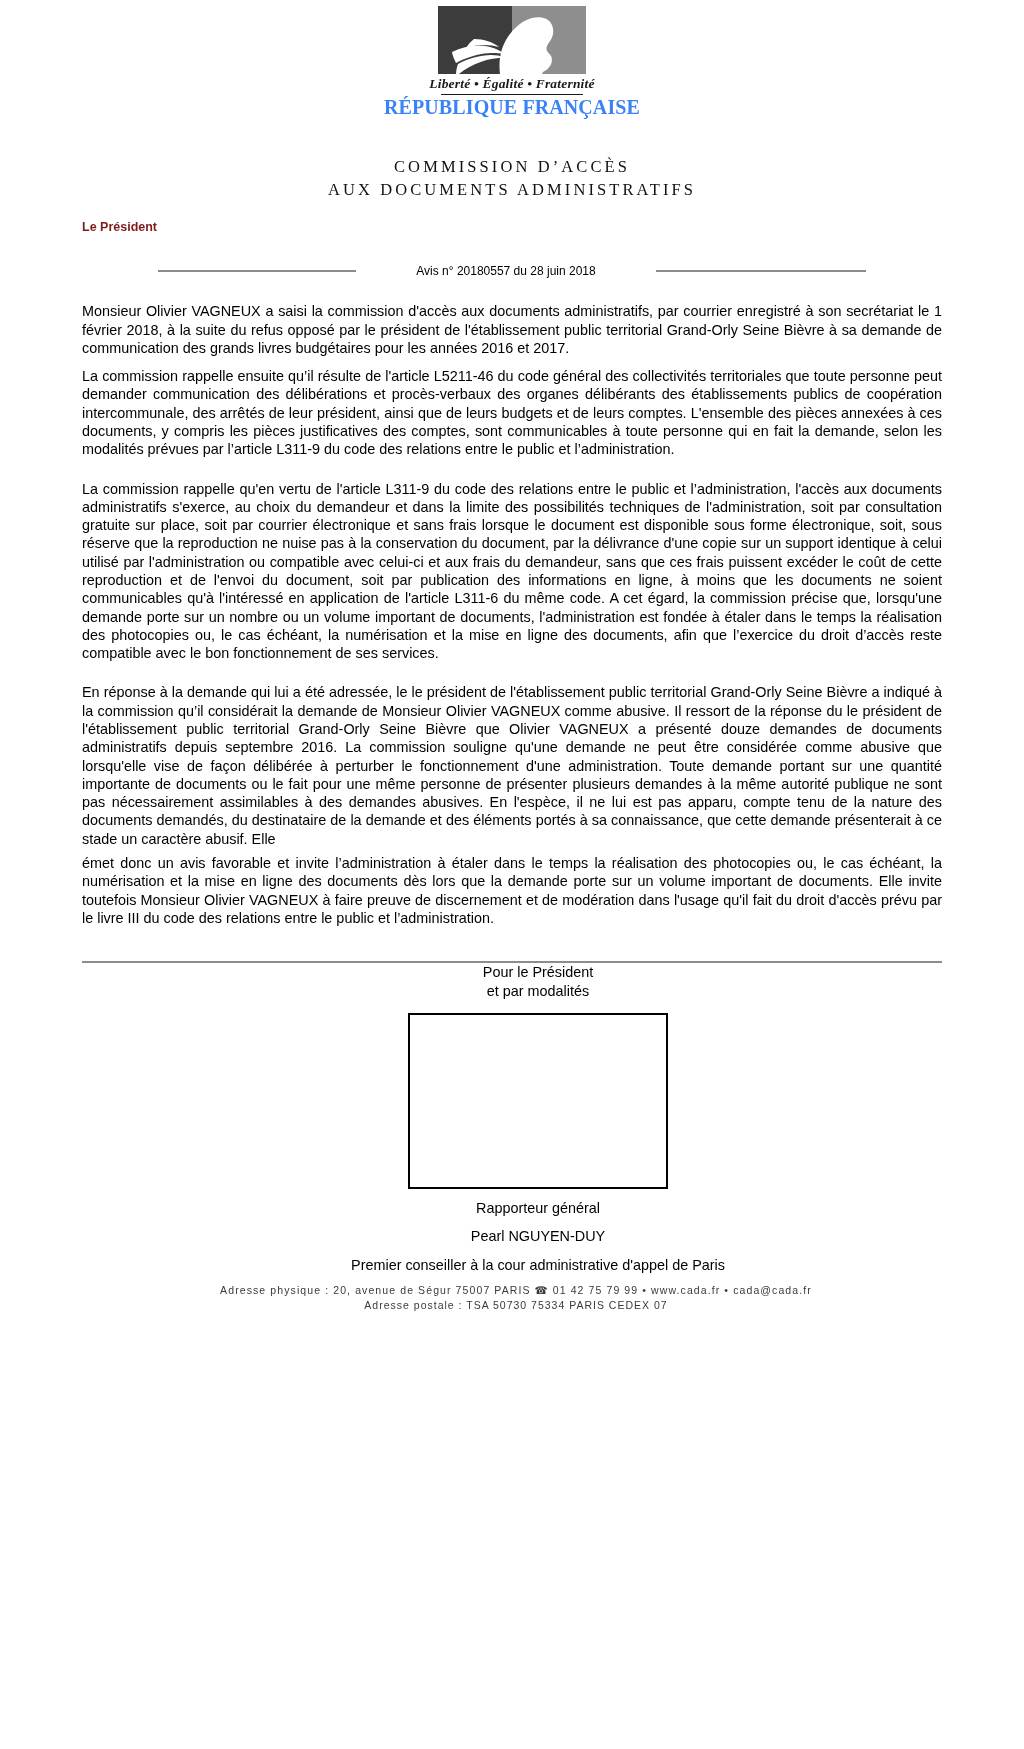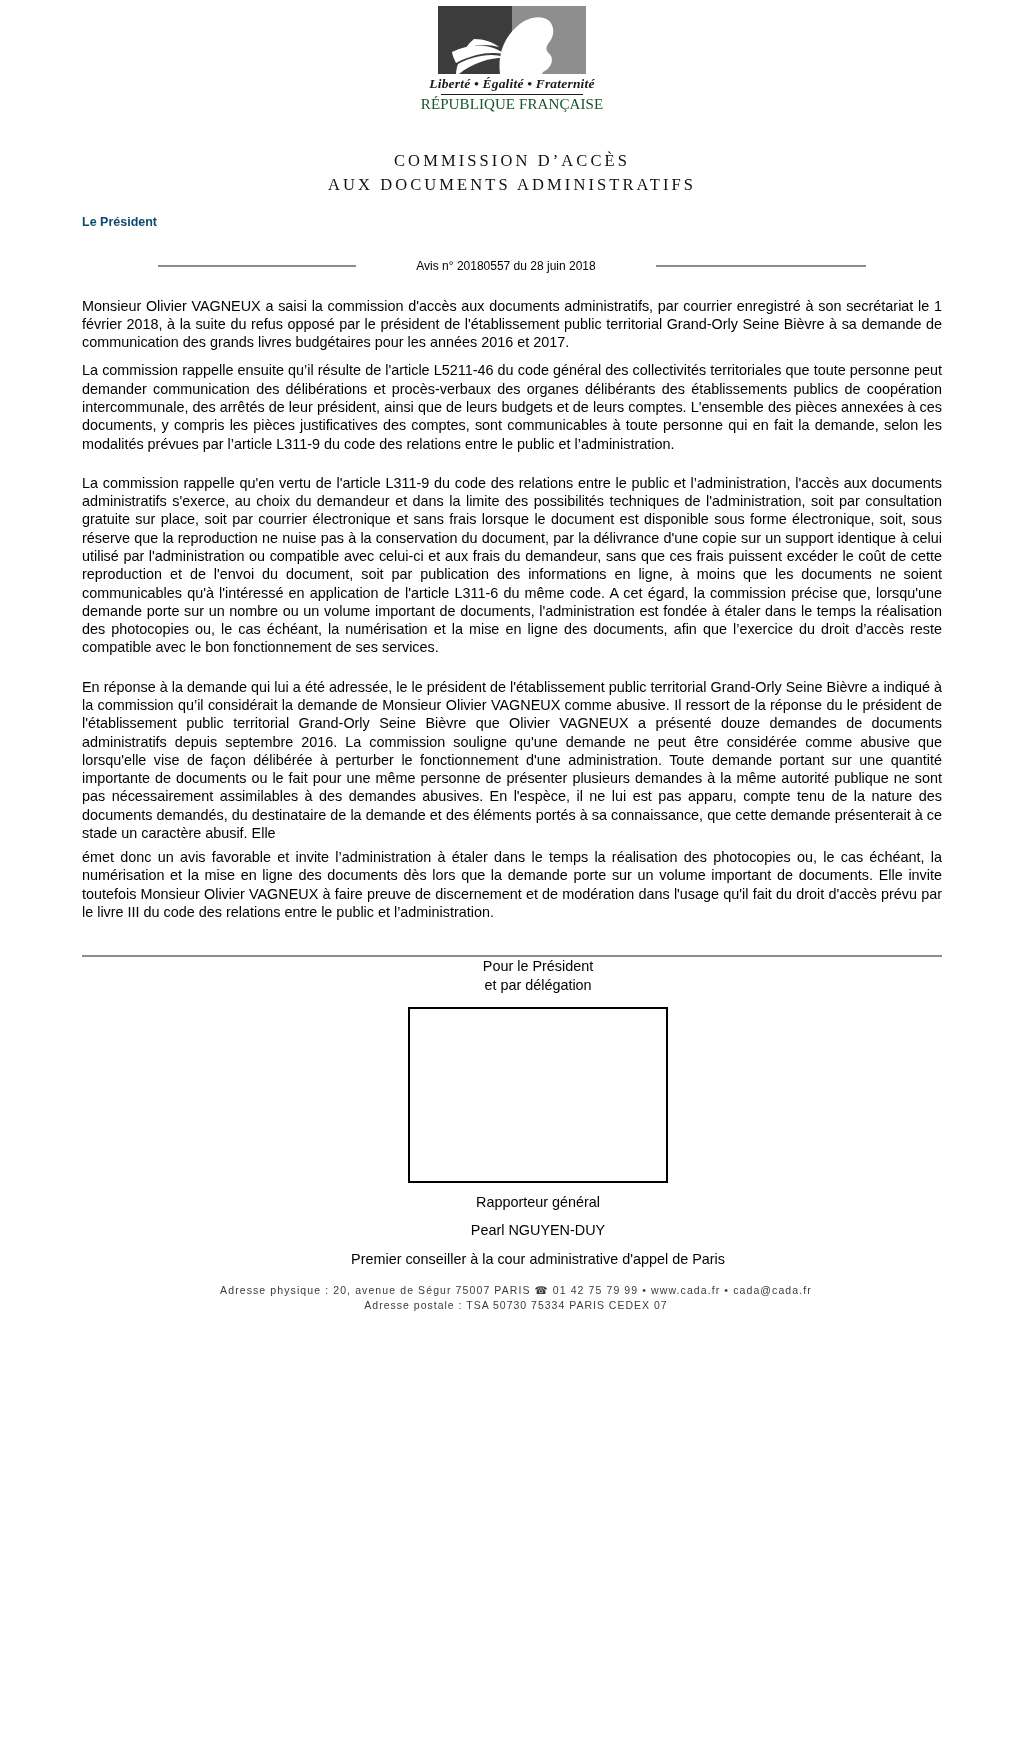--- a/index.html
+++ b/index.html
@@ -47,23 +47,23 @@
     line-height: 1.15;
   }
   .devise-rule {
     width: 142px;
     height: 1px;
     background: #1a1a1a;
     margin: 2px 0 1px 0;
   }
   .rf-name {
     font-family: "Liberation Serif", serif;
-    font-weight: normal;
-    font-size: 15px;
-    color: #14532d;
+    font-weight: bold;
+    font-size: 20px;
+    color: #3b82f6;
     line-height: 1.15;
     letter-spacing: 0.1px;
   }
 
   
   .commission-title {
     margin-top: 36px;
     text-align: center;
     font-family: "Liberation Serif", serif;
     font-size: 16.5px;
@@ -88,21 +88,21 @@
   }
   .cada-logo .rest {
     font-size: 46px;
     letter-spacing: 0px;
   }
 
   .le-president {
     margin: 18px 13px 0 82px;
     font-size: 12.5px;
     font-weight: bold;
-    color: #0c4a6e;
+    color: #7f1d1d;
   }
 
   
   .avis-row {
     margin-top: 30px;
     display: flex;
     align-items: center;
     justify-content: center;
     padding: 0 82px;
   }
@@ -226,21 +226,21 @@
     <p class="para gap-lg">Monsieur Olivier VAGNEUX a saisi la commission d'accès aux documents administratifs, par courrier enregistré à son secrétariat le 1 février 2018, à la suite du refus opposé par le président de l'établissement public territorial Grand-Orly Seine Bièvre à sa demande de communication des grands livres budgétaires pour les années 2016 et 2017.</p>
     <p class="para">La commission rappelle ensuite qu’il résulte de l'article L5211-46 du code général des collectivités territoriales que toute personne peut demander communication des délibérations et procès-verbaux des organes délibérants des établissements publics de coopération intercommunale, des arrêtés de leur président, ainsi que de leurs budgets et de leurs comptes. L'ensemble des pièces annexées à ces documents, y compris les pièces justificatives des comptes, sont communicables à toute personne qui en fait la demande, selon les modalités prévues par l’article L311-9 du code des relations entre le public et l’administration.</p>
     <p class="para">La commission rappelle qu'en vertu de l'article L311-9 du code des relations entre le public et l’administration, l'accès aux documents administratifs s'exerce, au choix du demandeur et dans la limite des possibilités techniques de l'administration, soit par consultation gratuite sur place, soit par courrier électronique et sans frais lorsque le document est disponible sous forme électronique, soit, sous réserve que la reproduction ne nuise pas à la conservation du document, par la délivrance d'une copie sur un support identique à celui utilisé par l'administration ou compatible avec celui-ci et aux frais du demandeur, sans que ces frais puissent excéder le coût de cette reproduction et de l'envoi du document, soit par publication des informations en ligne, à moins que les documents ne soient communicables qu'à l'intéressé en application de l'article L311-6 du même code. A cet égard, la commission précise que, lorsqu'une demande porte sur un nombre ou un volume important de documents, l'administration est fondée à étaler dans le temps la réalisation des photocopies ou, le cas échéant, la numérisation et la mise en ligne des documents, afin que l’exercice du droit d’accès reste compatible avec le bon fonctionnement de ses services.</p>
     <p class="para tight">En réponse à la demande qui lui a été adressée, le le président de l'établissement public territorial Grand-Orly Seine Bièvre a indiqué à la commission qu’il considérait la demande de Monsieur Olivier VAGNEUX comme abusive. Il ressort de la réponse du le président de l'établissement public territorial Grand-Orly Seine Bièvre que Olivier VAGNEUX a présenté douze demandes de documents administratifs depuis septembre 2016. La commission souligne qu'une demande ne peut être considérée comme abusive que lorsqu'elle vise de façon délibérée à perturber le fonctionnement d'une administration. Toute demande portant sur une quantité importante de documents ou le fait pour une même personne de présenter plusieurs demandes à la même autorité publique ne sont pas nécessairement assimilables à des demandes abusives. En l'espèce, il ne lui est pas apparu, compte tenu de la nature des documents demandés, du destinataire de la demande et des éléments portés à sa connaissance, que cette demande présenterait à ce stade un caractère abusif. Elle</p>
     <p class="para">émet donc un avis favorable et invite l’administration à étaler dans le temps la réalisation des photocopies ou, le cas échéant, la numérisation et la mise en ligne des documents dès lors que la demande porte sur un volume important de documents. Elle invite toutefois Monsieur Olivier VAGNEUX à faire preuve de discernement et de modération dans l'usage qu'il fait du droit d'accès prévu par le livre III du code des relations entre le public et l’administration.</p>
   </div>
 
   <div class="sig-rule"></div>
   <div class="sig-block">
     <div class="sig-head">Pour le Président</div>
-    <div class="sig-head">et par délégation</div>
+    <div class="sig-head">et par modalités</div>
     <div class="sig-box"></div>
     <div class="sig-name">Rapporteur général</div>
     <div class="sig-name">Pearl NGUYEN-DUY</div>
     <div class="sig-name">Premier conseiller à la cour administrative d'appel de Paris</div>
   </div>
 
   <div class="footer">
     <div class="footer-line">Adresse physique : 20, avenue de Ségur 75007 PARIS ☎ 01 42 75 79 99 • www.cada.fr • cada@cada.fr</div>
     <div class="footer-line second">Adresse postale : TSA 50730 75334 PARIS CEDEX 07</div>
   </div>

